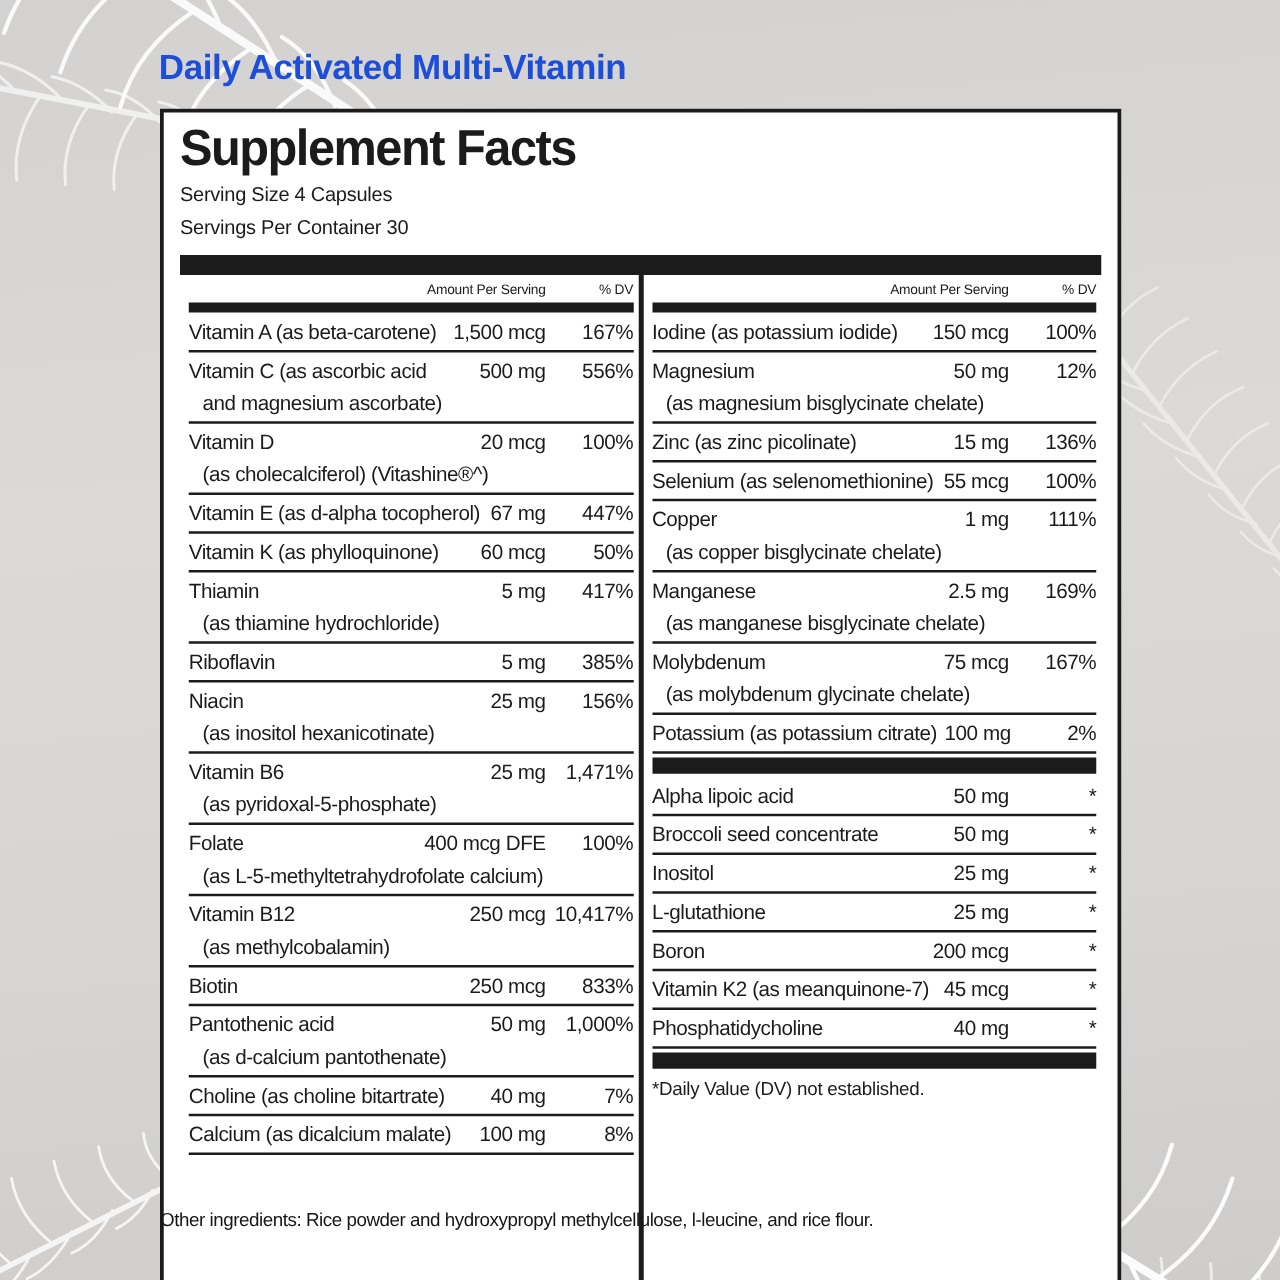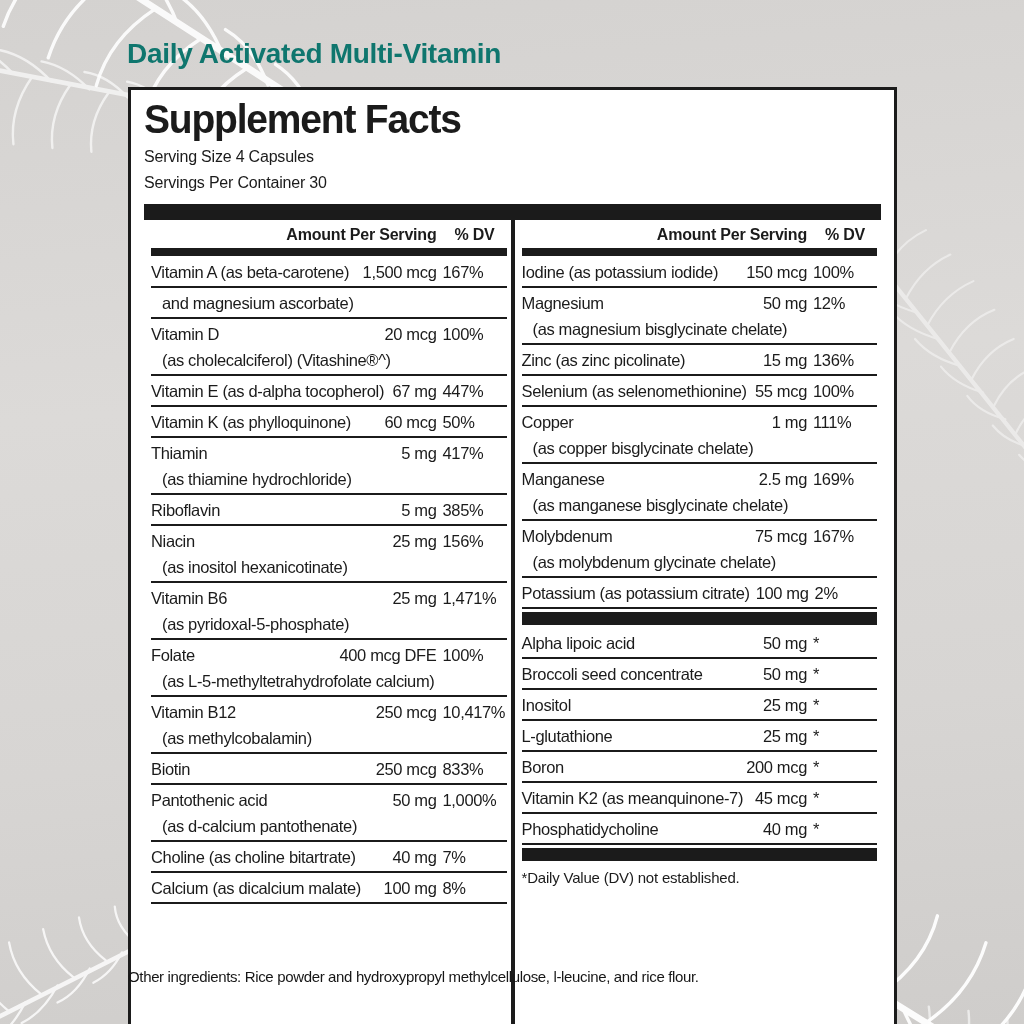--- a/index.html
+++ b/index.html
@@ -15,43 +15,43 @@
   .fern{position:absolute;pointer-events:none}
   .f1{left:-60px;top:-90px;width:600px;height:320px;transform:scaleY(-1) rotate(-6deg);opacity:.9}
   .f2{left:-110px;top:-20px;width:430px;height:230px;transform:scaleY(-1) rotate(16deg);opacity:.65}
   .f3{right:-70px;bottom:-70px;width:600px;height:320px;transform:scaleX(-1) rotate(-5deg);opacity:.95}
   .f4{right:-30px;bottom:-150px;width:430px;height:230px;transform:scaleX(-1) rotate(18deg);opacity:.6}
   .f5{left:-130px;bottom:-60px;width:400px;height:215px;opacity:.8}
   .f6{right:-160px;top:300px;width:380px;height:205px;transform:rotate(78deg);opacity:.45}
 
   .product-title{
     position:absolute;left:127px;top:38px;font-size:28px;font-weight:bold;
-    letter-spacing:-.3px;color:#0f766e;
+    letter-spacing:-.3px;color:#1d4ed8;
   }
   .panel{
     position:absolute;left:128px;top:87px;width:769px;height:950px;
     background:var(--panel-bg);border:3px solid var(--ink);
     display:flex;flex-direction:column;padding:6px 13px 0 13px;
   }
   .sf-title{font-size:39px;font-weight:bold;letter-spacing:-1.2px;line-height:44px;margin:1px 0 3px;transform:scaleY(1.04);transform-origin:left top}
   .serving{font-size:16px;line-height:26px;letter-spacing:-.2px}
   .thickbar{height:16px;background:var(--ink);margin-top:8px;flex:none}
   .table{flex:1;display:flex;min-height:0}
   .col{flex:1;display:flex;flex-direction:column;padding:0 4px 0 7px;min-width:0}
   .vdiv{width:4px;background:var(--ink);flex:none}
-  .colhead{display:flex;align-items:flex-end;font-weight:bold;font-size:16px;padding:6px 0 4px;letter-spacing:-.2px}
+  .colhead{display:flex;align-items:flex-end;font-weight:normal;font-size:11px;padding:6px 0 4px;letter-spacing:-.2px}
   .colhead .sp{flex:1}
   .colhead .ah{text-align:right;margin-right:6px}
-  .colhead .dvh{width:64px;text-align:center}
+  .colhead .dvh{width:64px;text-align:right}
   .thinbar{height:8px;background:var(--ink);margin-bottom:1px;flex:none}
   .row{border-bottom:2px solid var(--ink);padding:2px 0 1px}
   .l1{display:flex;line-height:26px;font-size:16.5px;letter-spacing:-.35px}
   .nm{flex:1;white-space:nowrap}
   .amt{white-space:nowrap;margin-left:6px;margin-right:6px;text-align:left}
-  .dv{width:64px;text-align:left;white-space:nowrap}
+  .dv{width:64px;text-align:right;white-space:nowrap}
   .sub{line-height:26px;font-size:16.5px;letter-spacing:-.35px;padding-left:11px;white-space:nowrap}
   .secbar{height:13px;background:var(--ink);margin:3px 0;flex:none}
   .footnote{font-size:15px;line-height:22px;padding-top:3px;letter-spacing:-.2px}
   .other{
     position:absolute;left:128px;top:968px;width:790px;
     font-size:15px;letter-spacing:-.35px;color:#161616;
   }
 </style>
 </head>
 <body>
@@ -121,20 +121,25 @@
       <div class="thinbar"></div>
       <div class="rows">
           <div class="row">
             <div class="l1">
               <div class="nm">Vitamin A (as beta-carotene)</div>
               <div class="amt">1,500 mcg</div>
               <div class="dv">167%</div>
             </div>
           </div>
           <div class="row">
+            <div class="l1">
+              <div class="nm">Vitamin C (as ascorbic acid</div>
+              <div class="amt">500 mg</div>
+              <div class="dv">556%</div>
+            </div>
             <div class="sub">and magnesium ascorbate)</div>
           </div>
           <div class="row">
             <div class="l1">
               <div class="nm">Vitamin D</div>
               <div class="amt">20 mcg</div>
               <div class="dv">100%</div>
             </div>
             <div class="sub">(as cholecalciferol) (Vitashine®^)</div>
           </div>

